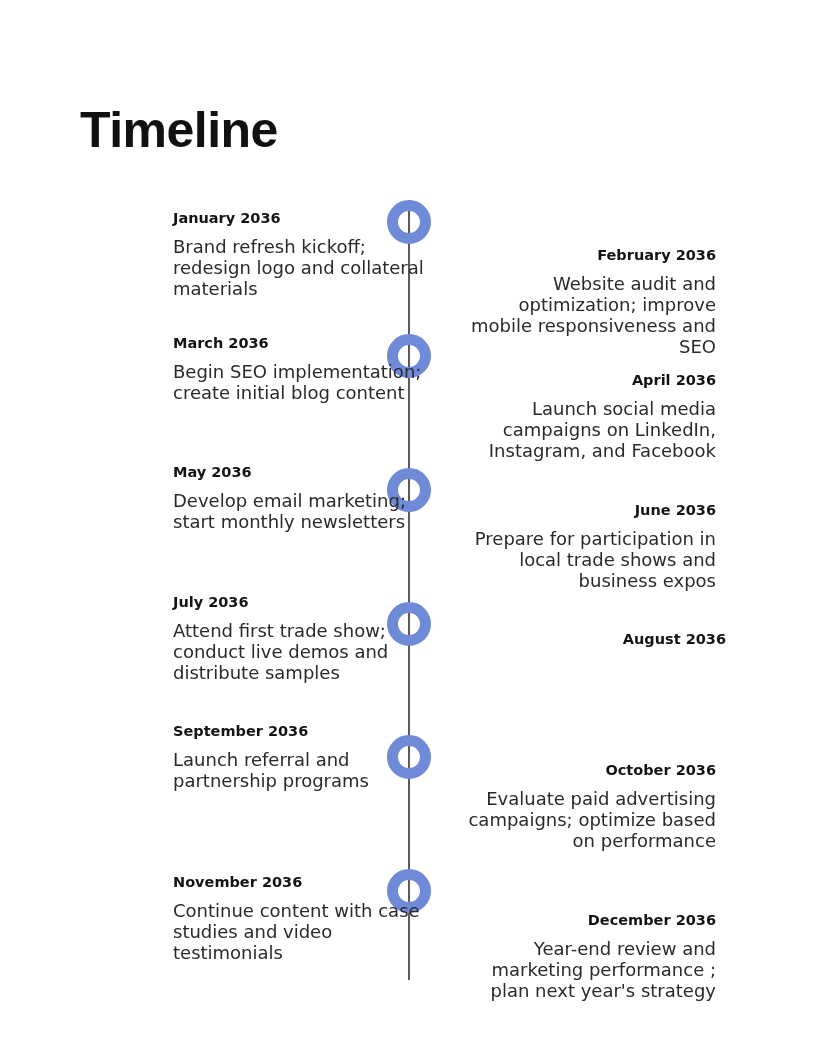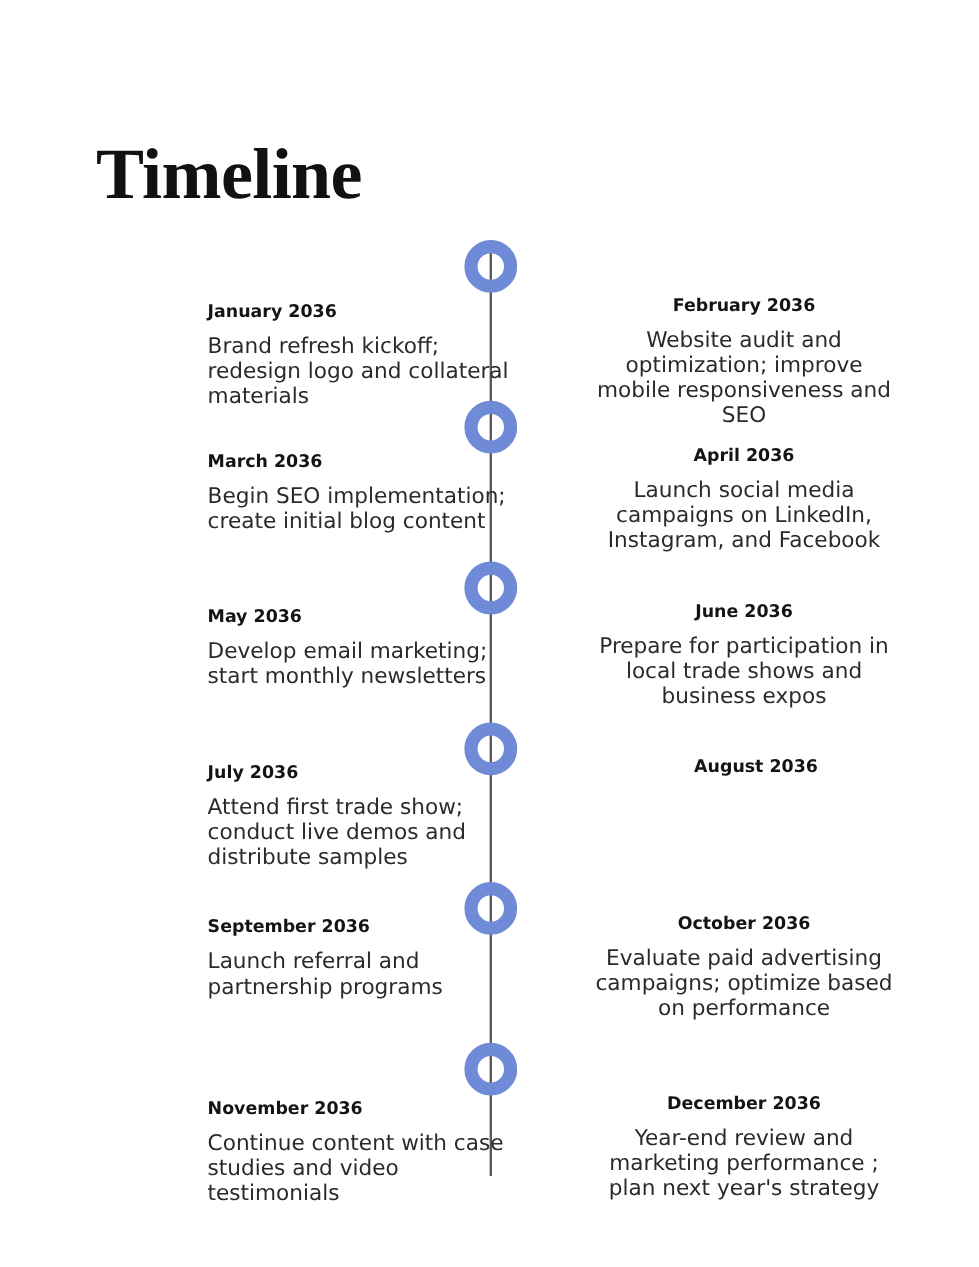--- a/index.html
+++ b/index.html
@@ -18,24 +18,24 @@
     position: relative;
     width: 816px;
     height: 1056px;
     background: #ffffff;
   }
 
   
   .page-title {
     position: absolute;
     left: 80px;
-    top: 112px;
-    font-family: Liberation Serif, serif;
+    top: 97px;
+    font-family: Liberation Sans, sans-serif;
     font-weight: bold;
-    font-size: 60px;
+    font-size: 50px;
     line-height: 66px;
     letter-spacing: -0.5px;
     color: #111111;
     white-space: nowrap;
   }
 
   
   .spine {
     position: absolute;
     left: 408px;
@@ -64,22 +64,22 @@
     border: 11px solid #6f8ad6;
     box-sizing: border-box;
     background: transparent;
   }
 
   
   .entry {
     position: absolute;
     width: 252px;
   }
-  .entry.left  { left: 173px; text-align: left; margin-top: 42px; }
-  .entry.right { left: 494px; text-align: center; }
+  .entry.left  { left: 173px; text-align: left; }
+  .entry.right { left: 464px; text-align: right; }
 
   .entry-date {
     font-family: "DejaVu Sans", sans-serif;
     font-weight: bold;
     font-size: 14.5px;
     line-height: 20px;
     color: #141414;
     margin: 0 0 8px 0;
     white-space: nowrap;
   }

